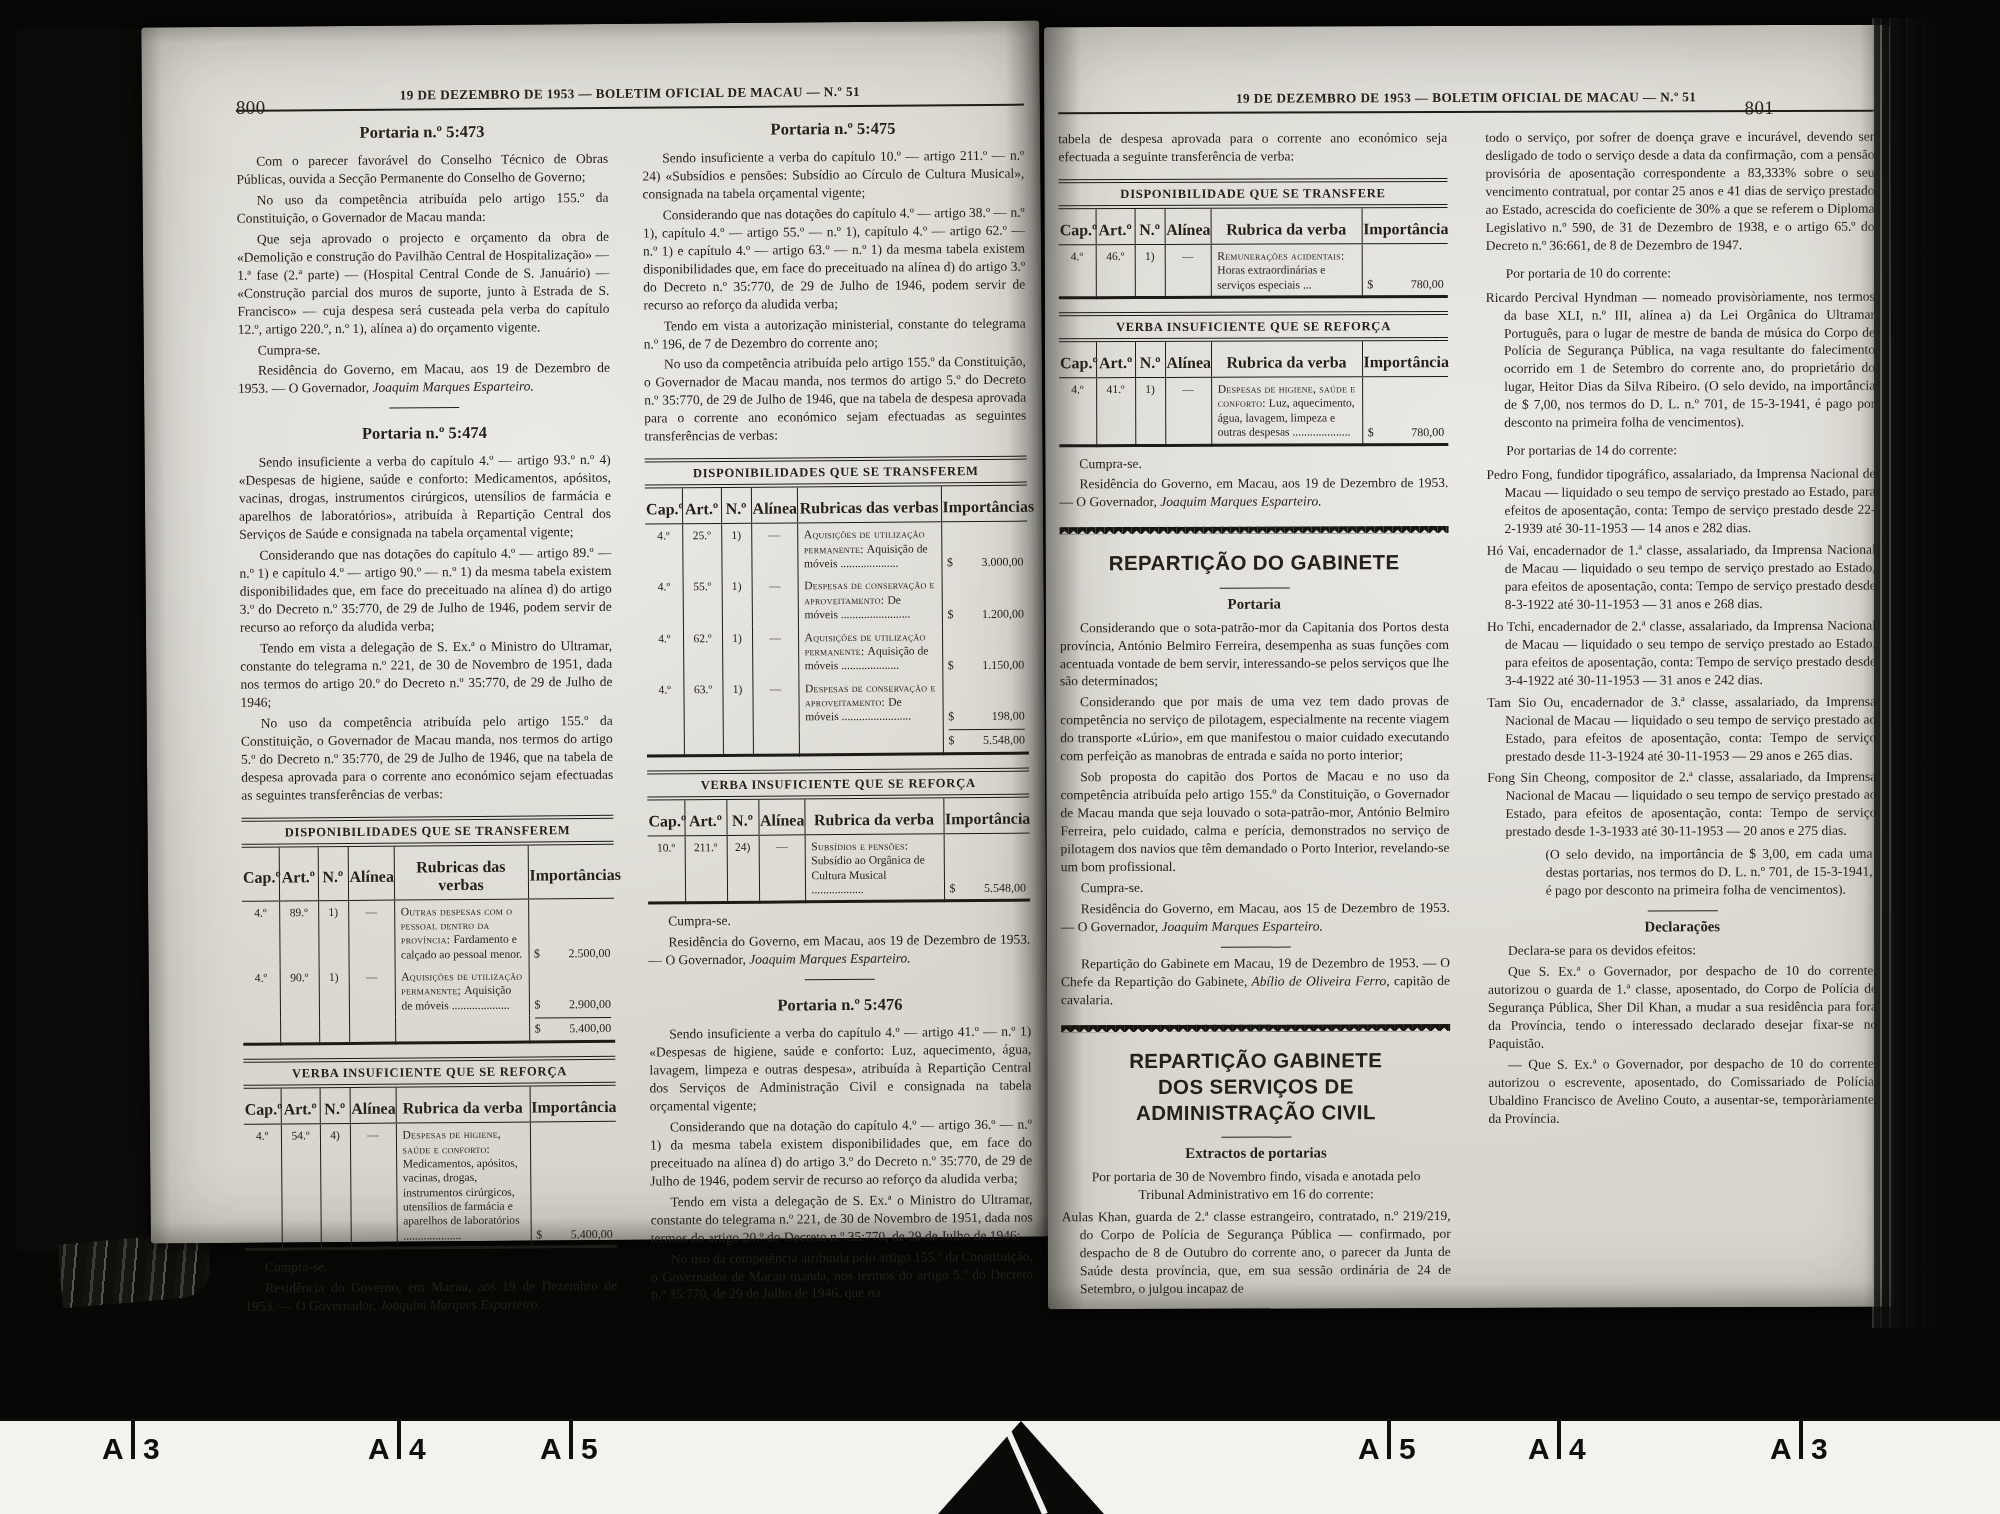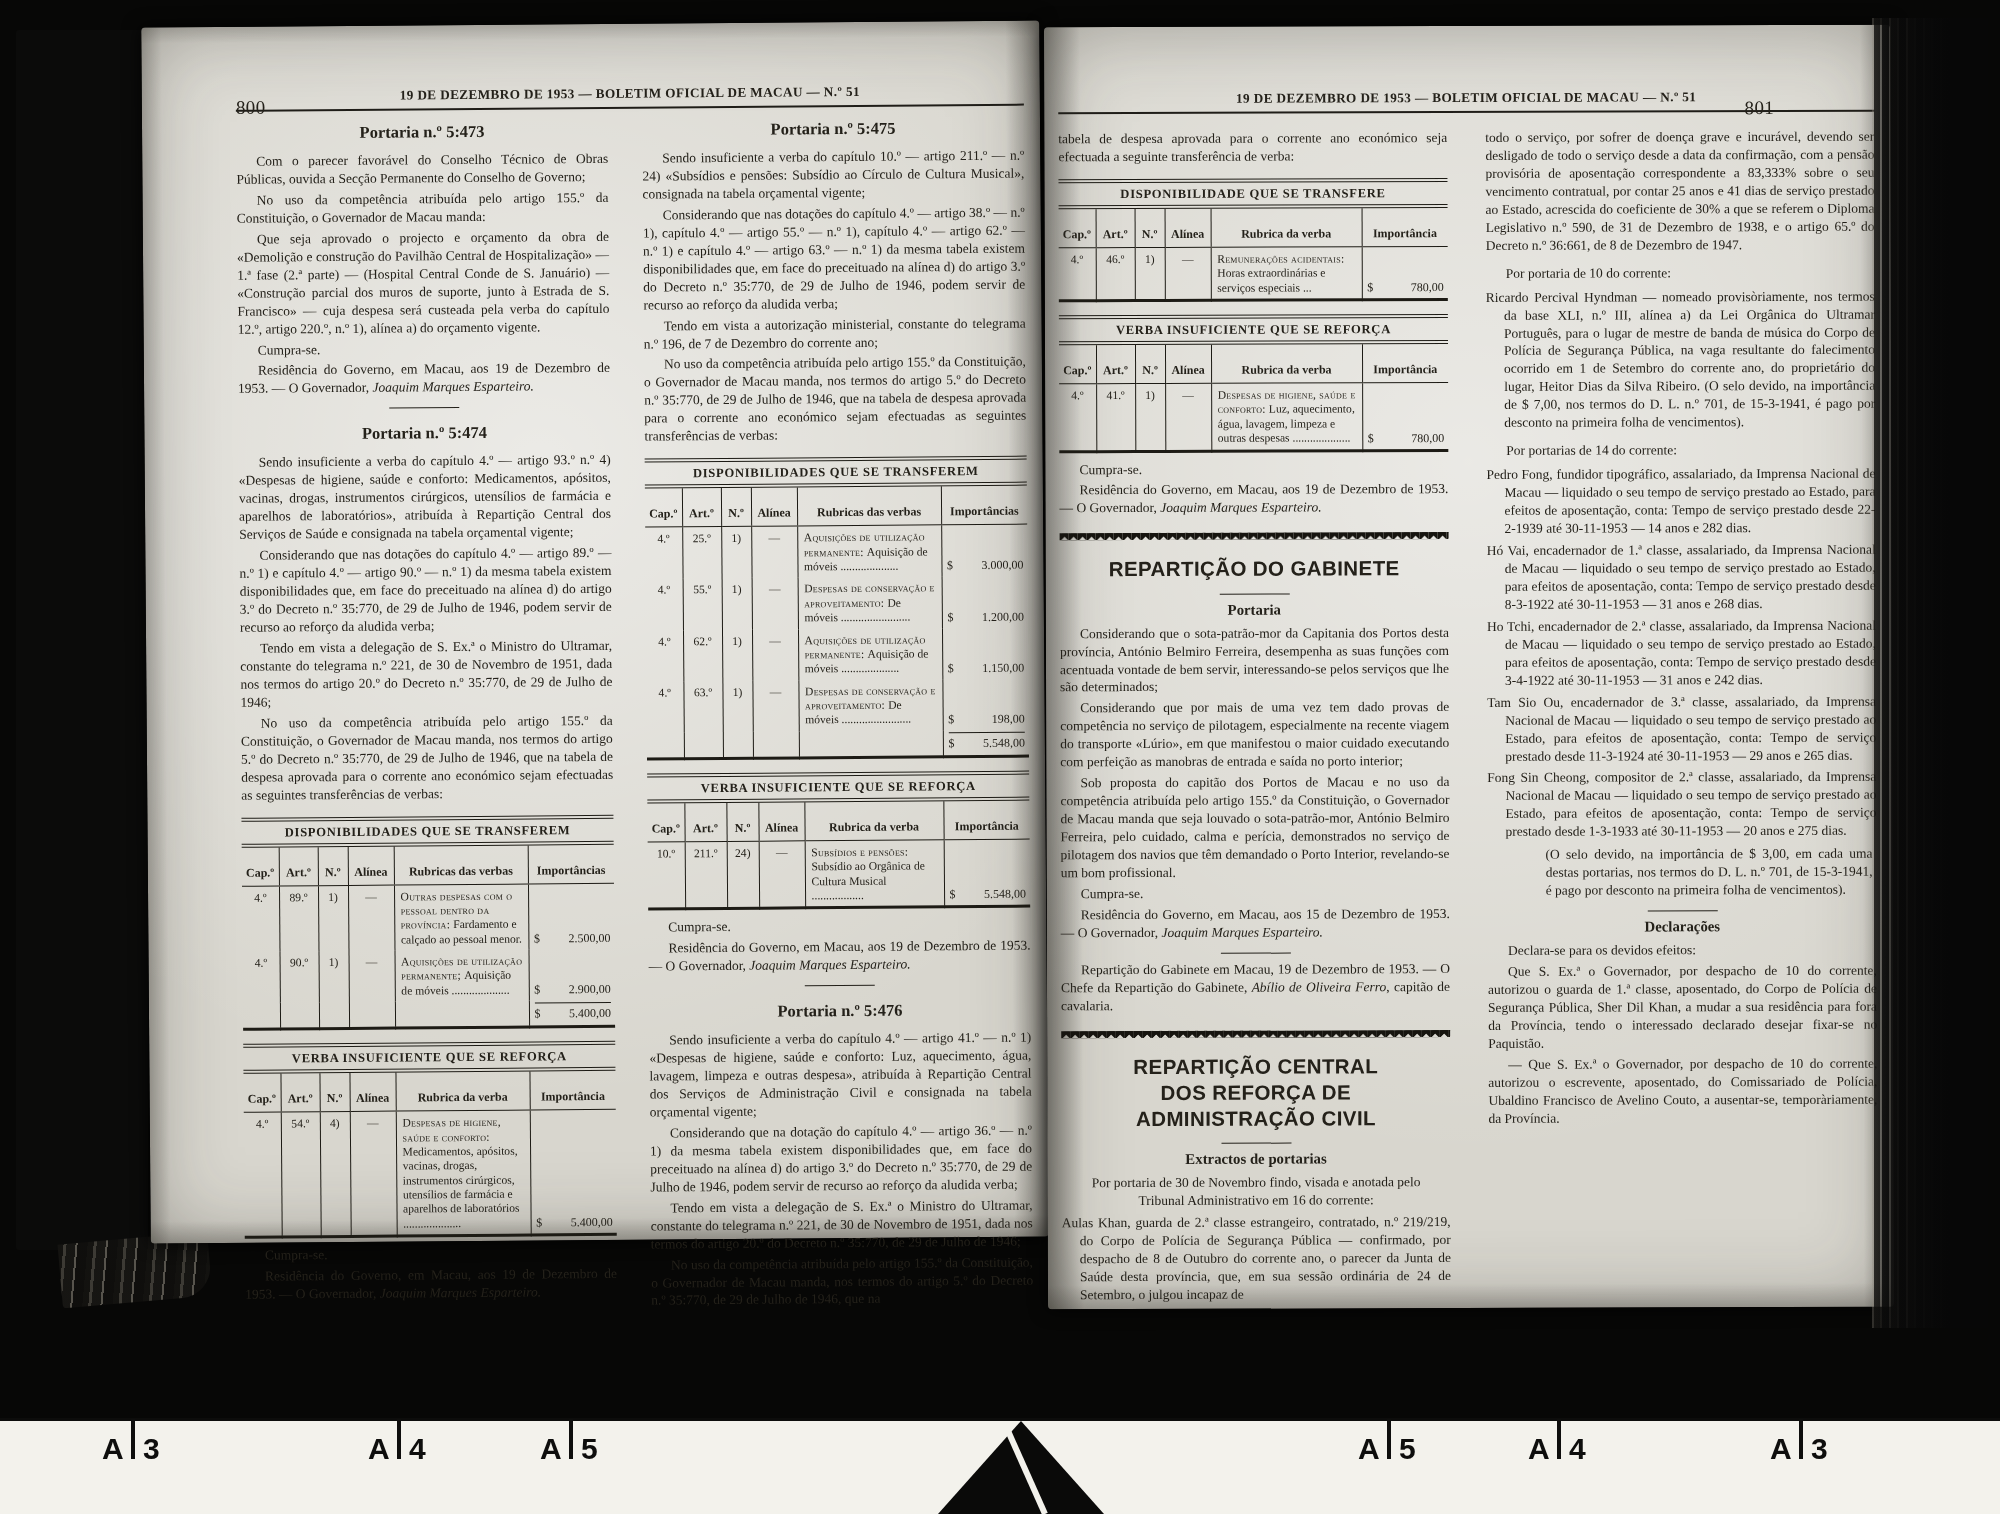--- a/index.html
+++ b/index.html
@@ -73,21 +73,21 @@
     background:
       linear-gradient(135deg,#16140f 50%,transparent 50%) 0 0/9px 7px repeat-x,
       linear-gradient(-135deg,#16140f 50%,transparent 50%) 0 0/9px 7px repeat-x;}
 
   
   .gov{margin:13px 0 8px;}
   .gov-ttl{text-align:center;font-weight:700;font-size:12.6px;letter-spacing:.7px;
     padding:4px 0 3px;border-top:4px double #1d1b15;border-bottom:4px double #1d1b15;}
   .gov table{width:100%;border-collapse:collapse;border-bottom:3px solid #1d1b15;
     table-layout:fixed;}
-  .gov th{font-weight:700;font-size:12px;padding:18px 1px 5px;
+  .gov th{font-weight:700;font-size:16px;padding:12px 1px 5px;
     border-bottom:1.5px solid #1d1b15;}
   .gov th + th, .gov td + td{border-left:1px solid #1d1b15;}
   .gov td{font-size:11.6px;padding:5px 2px 3px;vertical-align:top;text-align:center;}
   .gov td.rub{text-align:left;line-height:1.24;padding:5px 4px 3px 6px;}
   .sc{font-variant:small-caps;letter-spacing:.25px;}
   .gov td.money{vertical-align:bottom;font-size:12px;padding:5px 4px 3px 5px;}
   .money-in{display:flex;justify-content:space-between;align-items:flex-end;}
   .gov tr.total td{padding-top:2px;padding-bottom:4px;}
   .gov tr.total .money-in{border-top:1.5px solid #1d1b15;padding-top:3px;}
 
@@ -479,21 +479,21 @@
     <div class="sub">Portaria</div>
     <p class="p">Considerando que o sota-patrão-mor da Capitania dos Portos desta província, António Belmiro Ferreira, desempenha as suas funções com acentuada vontade de bem servir, interessando-se pelos serviços que lhe são determinados;</p>
     <p class="p">Considerando que por mais de uma vez tem dado provas de competência no serviço de pilotagem, especialmente na recente viagem do transporte «Lúrio», em que manifestou o maior cuidado executando com perfeição as manobras de entrada e saída no porto interior;</p>
     <p class="p">Sob proposta do capitão dos Portos de Macau e no uso da competência atribuída pelo artigo 155.º da Constituição, o Governador de Macau manda que seja louvado o sota-patrão-mor, António Belmiro Ferreira, pelo cuidado, calma e perícia, demonstrados no serviço de pilotagem dos navios que têm demandado o Porto Interior, revelando-se um bom profissional.</p>
     <p class="p">Cumpra-se.</p>
     <p class="p"><span>Residência do Governo, em Macau, aos 15 de Dezembro de 1953. — O Governador, </span><i>Joaquim Marques Esparteiro.</i></p>
     <hr class="mini-rule">
     <p class="p"><span>Repartição do Gabinete em Macau, 19 de Dezembro de 1953. — O Chefe da Repartição do Gabinete, </span><i>Abílio de Oliveira Ferro</i><span>, capitão de cavalaria.</span></p>
 
     <div class="zig"></div>
-    <div class="dept" style="padding:0 48px;">REPARTIÇÃO CENTRAL DOS REFORÇA DE ADMINISTRAÇÃO CIVIL</div>
+    <div class="dept" style="padding:0 48px;">REPARTIÇÃO GABINETE DOS SERVIÇOS DE ADMINISTRAÇÃO CIVIL</div>
     <hr class="mini-rule">
     <div class="sub">Extractos de portarias</div>
     <p class="p center">Por portaria de 30 de Novembro findo, visada e anotada pelo Tribunal Administrativo em 16 do corrente:</p>
     <p class="hang">Aulas Khan, guarda de 2.ª classe estrangeiro, contratado, n.º 219/219, do Corpo de Polícia de Segurança Pública — confirmado, por despacho de 8 de Outubro do corrente ano, o parecer da Junta de Saúde desta província, que, em sua sessão ordinária de 24 de Setembro, o julgou incapaz de</p>
    </div>
 
    <div class="col">
     <p class="p noindent" style="margin-top:6px;">todo o serviço, por sofrer de doença grave e incurável, devendo ser desligado de todo o serviço desde a data da confirmação, com a pensão provisória de aposentação correspondente a 83,333% sobre o seu vencimento contratual, por contar 25 anos e 41 dias de serviço prestado ao Estado, acrescida do coeficiente de 30% a que se referem o Diploma Legislativo n.º 590, de 31 de Dezembro de 1938, e o artigo 65.º do Decreto n.º 36:661, de 8 de Dezembro de 1947.</p>
     <p class="p" style="margin-top:10px;">Por portaria de 10 do corrente:</p>
     <p class="hang" style="margin-top:6px;">Ricardo Percival Hyndman — nomeado provisòriamente, nos termos da base XLI, n.º III, alínea a) da Lei Orgânica do Ultramar Português, para o lugar de mestre de banda de música do Corpo de Polícia de Segurança Pública, na vaga resultante do falecimento ocorrido em 1 de Setembro do corrente ano, do proprietário do lugar, Heitor Dias da Silva Ribeiro. (O selo devido, na importância de $ 7,00, nos termos do D. L. n.º 701, de 15-3-1941, é pago por desconto na primeira folha de vencimentos).</p>

